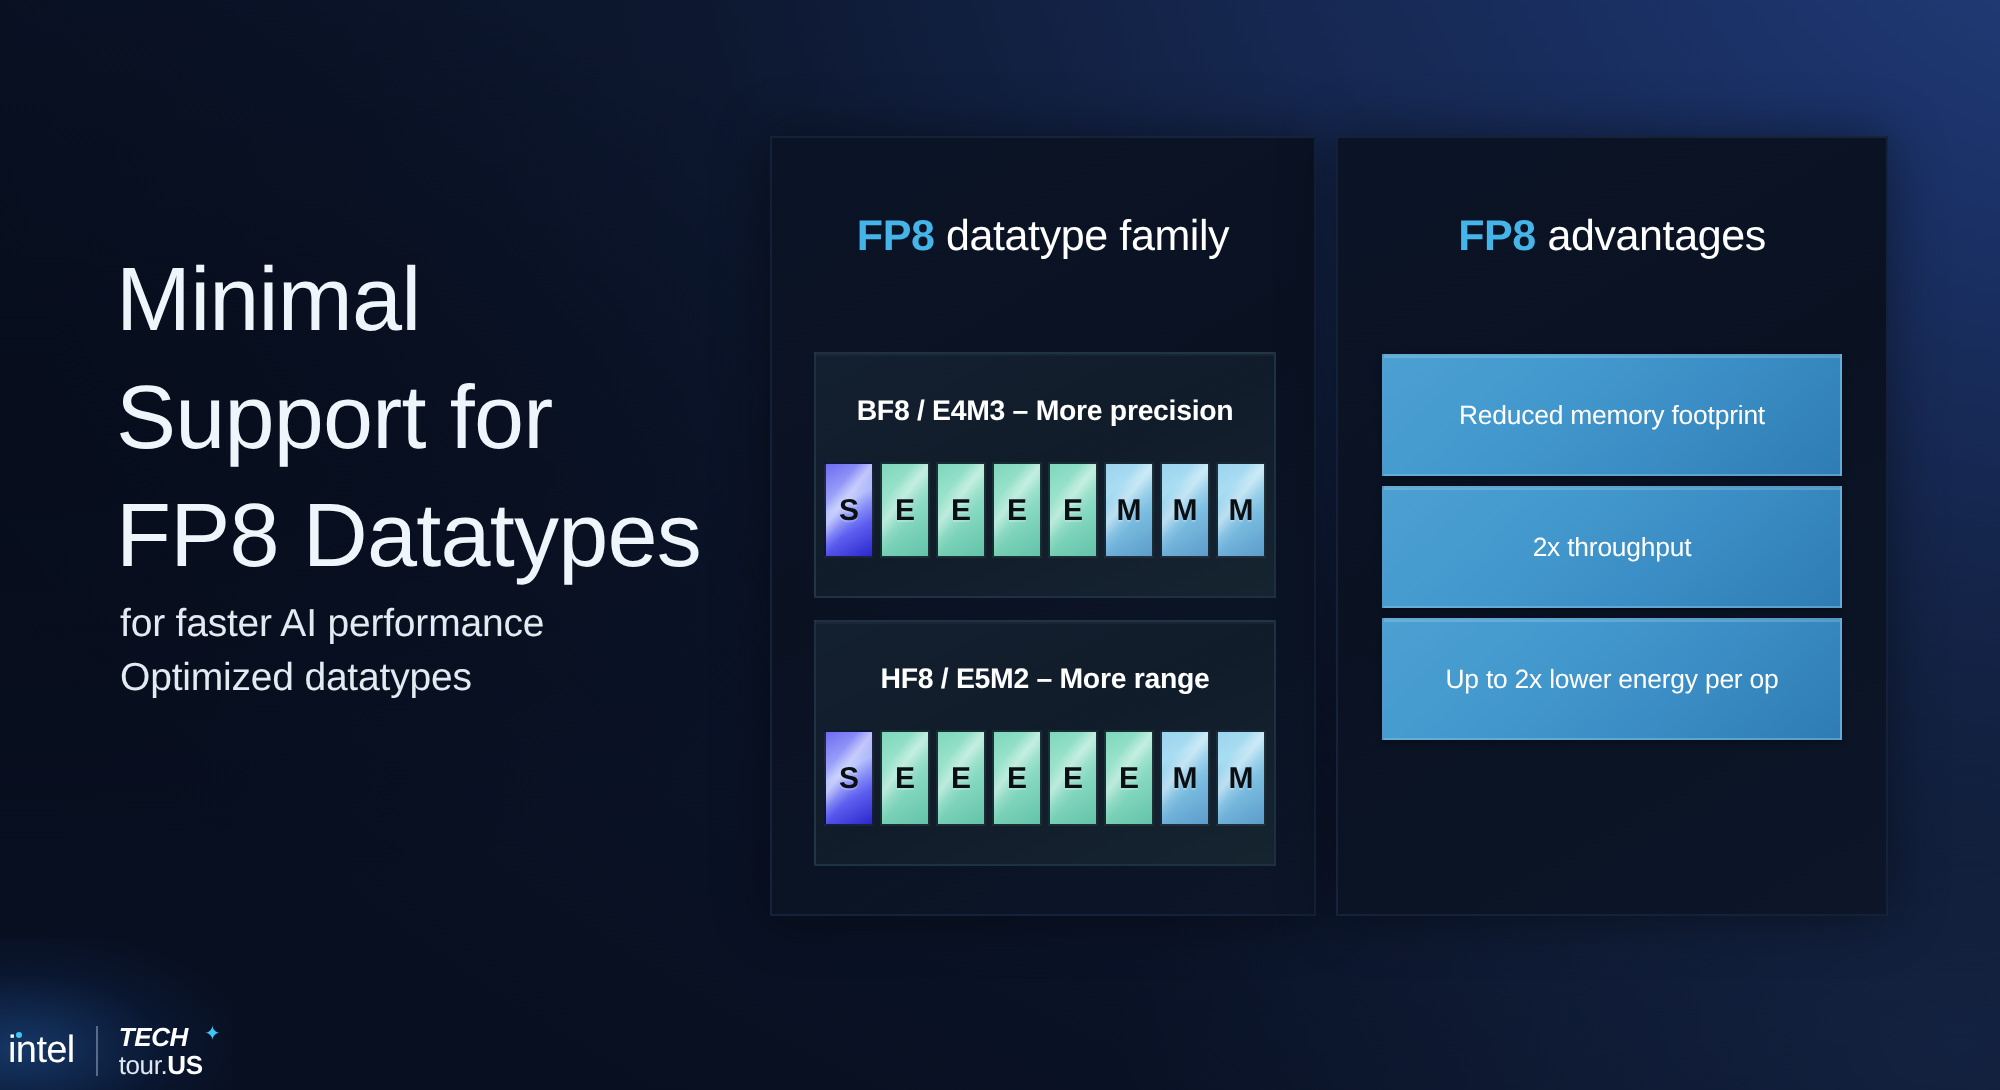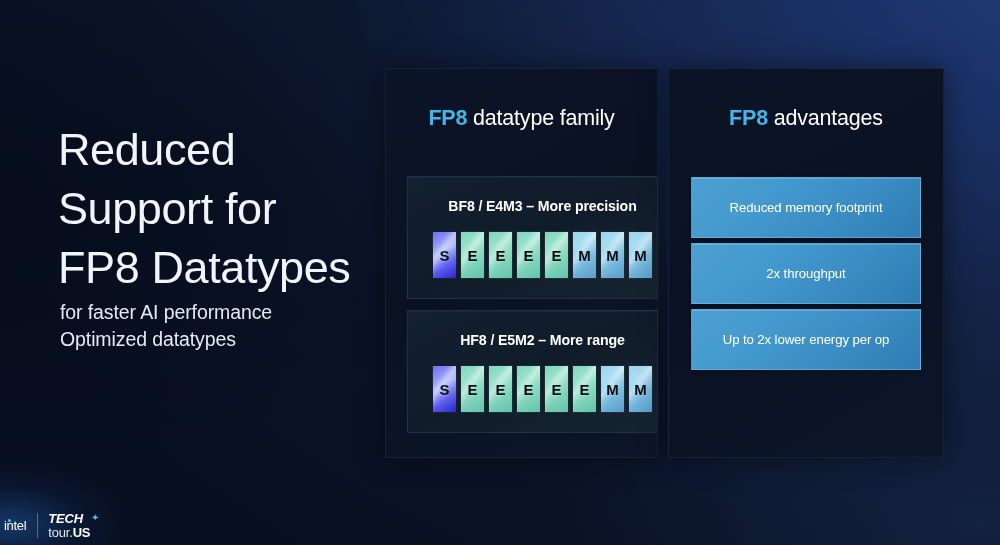--- a/index.html
+++ b/index.html
@@ -85,21 +85,20 @@
   }
 
   
   .dt-card {
     position: absolute;
     left: 21px;
     width: 229px;
     background: linear-gradient(155deg, #13202f 0%, #111c2a 50%, #162430 100%);
     border: 1px solid rgba(90,140,170,0.18);
     box-shadow: inset 0 1px 0 rgba(255,255,255,0.035);
-    padding-left: 20px;
   }
   #dt-card-bf8 { top: 107px; height: 121px; }
   #dt-card-hf8 { top: 241px; height: 121px; }
 
   .dt-title {
     text-align: center;
     margin-top: 21px;
     font-size: 14.2px;
     font-weight: 700;
     color: #ffffff;
@@ -191,21 +190,21 @@
     pointer-events: none;
   }
   .logo-row {
     position: absolute;
     left: 4px;
     bottom: 6px;
     display: flex;
     align-items: center;
   }
   .intel-logo {
-    font-size: 13px;
+    font-size: 19px;
     font-weight: 400;
     color: #ffffff;
     letter-spacing: -0.3px;
     padding-right: 11px;
     line-height: 1;
     position: relative;
   }
   .intel-logo .dot {
     position: absolute;
     width: 3px;
@@ -247,21 +246,21 @@
     font-size: 10px;
     line-height: 1;
   }
 </style>
 </head>
 <body>
 
 <div class="slide">
 
   <div class="headline">
-    <div class="line">Reduced</div>
+    <div class="line">Minimal</div>
     <div class="line">Support for</div>
     <div class="line">FP8 Datatypes</div>
   </div>
 
   <div class="subhead">
     <div class="sline">for faster AI performance</div>
     <div class="sline">Optimized datatypes</div>
   </div>
 
   <div class="panel" id="panel-family">

